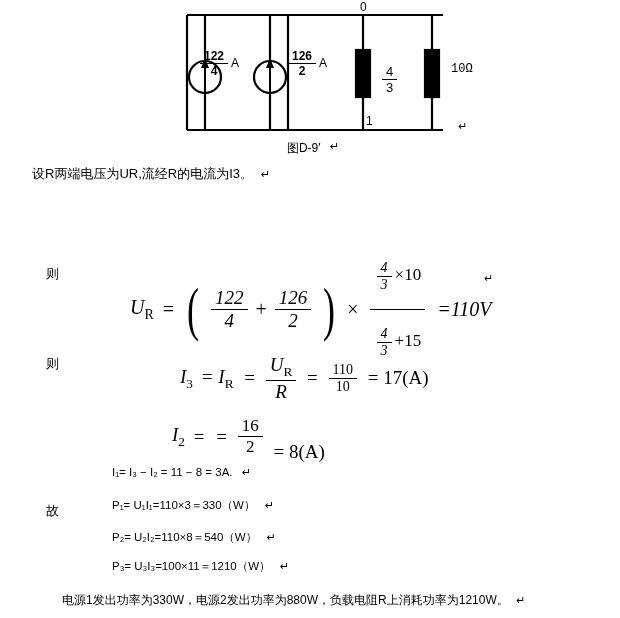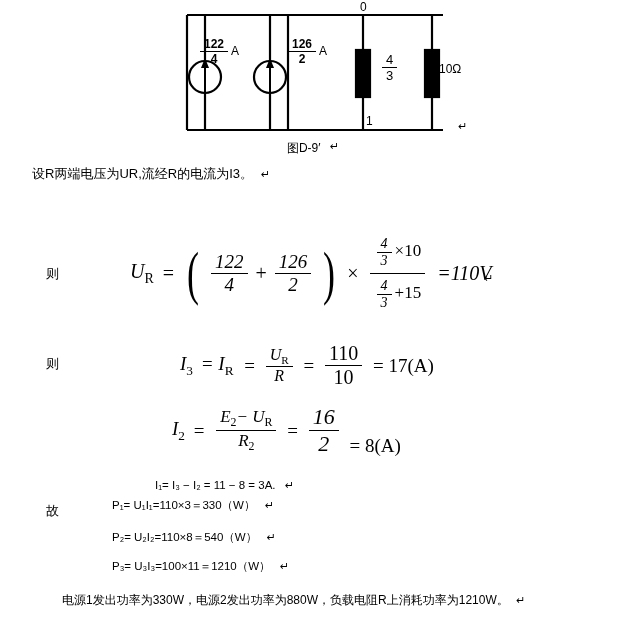--- a/index.html
+++ b/index.html
@@ -36,21 +36,21 @@
   .eq{
     position:absolute;
     font-family:"Liberation Serif", serif;
     font-style:italic;
   }
   
   .frac{
     display:inline-block;
     vertical-align:middle;
     text-align:center;
-    margin:4px 3px;
+    margin:16px 3px;
   }
   .frac .num{ display:block; padding:0 4px; }
   .frac .den{ display:block; border-top:1px solid #000; padding:0 4px;}
   .paren{
     display:inline-block;
     font-size:300%;
     vertical-align:middle;
     font-style:normal;
     font-family:"Liberation Serif", serif;
     transform:scaleX(0.6);
@@ -149,21 +149,21 @@
 
   
   <div style="position:absolute;left:379px;top:48px;font-family:'Liberation Sans',sans-serif;font-size:13px;">
     <span class="frac" style="font-size:13px;">
       <span class="num">4</span>
       <span class="den">3</span>
     </span>
   </div>
 
   
-  <div style="position:absolute;left:439px;top:62px;font-family:Liberation Sans, sans-serif;font-size:12px;">10Ω</div>
+  <div style="position:absolute;left:451px;top:62px;font-family:Liberation Mono, monospace;font-size:12px;">10Ω</div>
 </div>
 
 <div class="caption">
   <span>图D-9′</span>
   <span class="pilcrow" style="position:relative;left:6px;top:-2px;">↵</span>
 </div>
 
 <div class="pilcrow" style="left:458px;top:120px;">↵</div>
 
 <div class="line-text" style="left:24px;top:165px;margin-left:8px;">
@@ -207,50 +207,46 @@
 </div>
 
 <div class="pilcrow" style="left:484px;top:272px;">↵</div>
 
 <div class="label-ze" style="left:46px;top:355px;">则</div>
 
 <div class="eq" style="left:180px;top:338px;font-size:19px;">
   <span class="mid"><span>I</span><span class="sub">3</span></span>
   <span class="mid" style="padding:0 3px;"><span>= I</span><span class="sub upright">R</span></span>
   <span class="mid upright" style="padding:0 3px;">=</span>
-  <span class="frac" style="font-size:16px;">
+  <span class="frac" style="font-size:19px;">
     <span class="num"><span>U</span><span class="sub">R</span></span>
     <span class="den">R</span>
   </span>
   <span class="mid upright" style="padding:0 3px;">=</span>
-  <span class="frac upright" style="font-size:20px;">
+  <span class="frac upright" style="font-size:14px;">
     <span class="num">110</span>
     <span class="den">10</span>
   </span>
   <span class="mid upright" style="padding-left:3px;">= 17(A)</span>
 </div>
 
 <div class="eq" style="left:172px;top:400px;font-size:19px;">
   <span class="mid"><span>I</span><span class="sub">2</span></span>
   <span class="mid upright" style="padding:0 4px;">=</span>
-  <span class="frac" style="font-size:17px;">
-    <span class="num"><span>E</span><span class="sub">2</span><span>− U</span><span class="sub">R</span></span>
-    <span class="den"><span>R</span><span class="sub">2</span></span>
-  </span>
   <span class="mid upright" style="padding:0 3px;">=</span>
-  <span class="frac upright" style="font-size:22px;font-style:italic;">
+  <span class="frac upright" style="font-size:17px;">
     <span class="num">16</span>
     <span class="den">2</span>
   </span>
   <span class="mid upright" style="padding-left:3px;margin-top:31px;">= 8(A)</span>
 </div>
 
 <div class="label-ze" style="left:46px;top:502px;">故</div>
 
-<div class="small-eq" style="left:112px;top:479px;margin-left:43px;">
+<div class="small-eq" style="left:112px;top:466px;">
   <span>I₁= I₃ − I₂ = 11 − 8 = 3A.</span>
   <span class="pilcrow" style="position:relative;left:6px;">↵</span>
 </div>
 <div class="small-eq" style="left:112px;top:498px;">
   <span>P₁= U₁I₁=110×3＝330（W）</span>
   <span class="pilcrow" style="position:relative;left:6px;">↵</span>
 </div>
 <div class="small-eq" style="left:112px;top:530px;">
   <span>P₂= U₂I₂=110×8＝540（W）</span>
   <span class="pilcrow" style="position:relative;left:6px;">↵</span>

